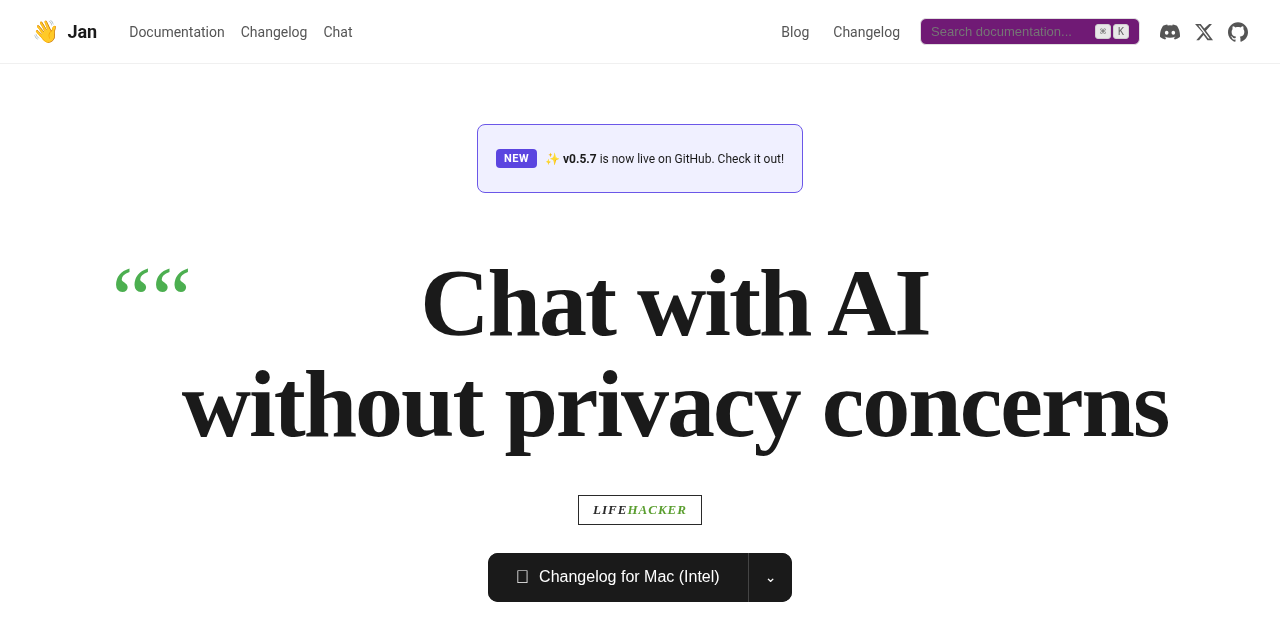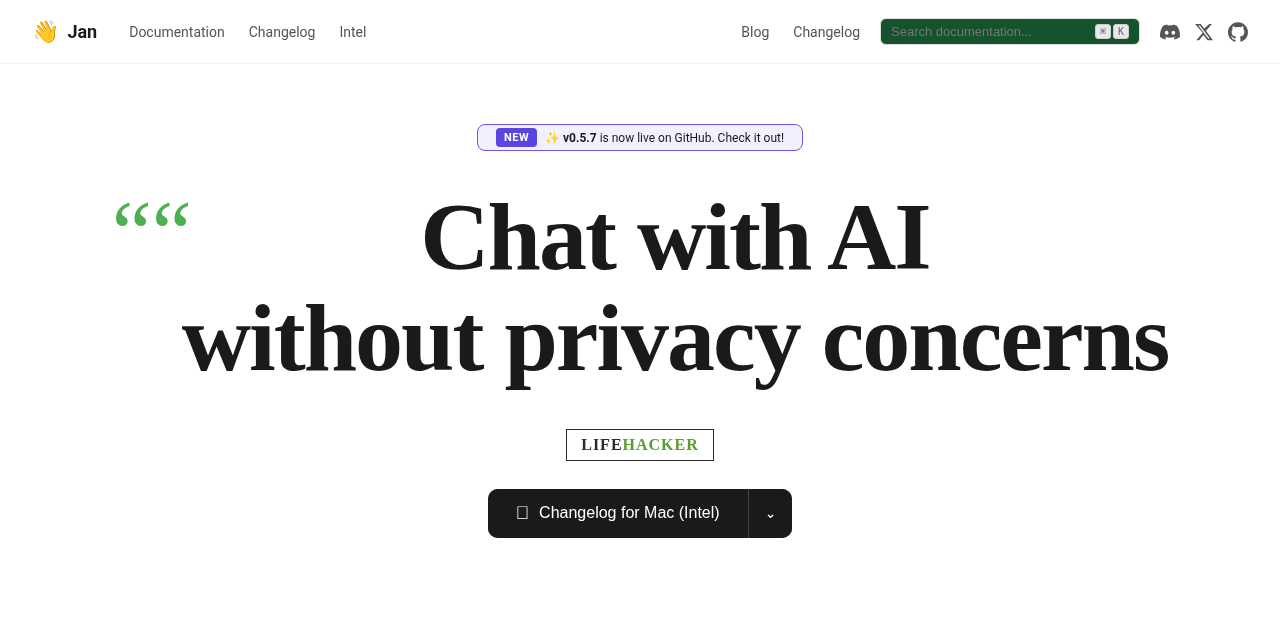--- a/index.html
+++ b/index.html
@@ -52,21 +52,21 @@
     .nav-logo-text {
       font-size: 18px;
       font-weight: 700;
       color: #1a1a1a;
       text-align: center;
     }
 
     .nav-links {
       display: flex;
       align-items: center;
-      gap: 24px;
+      gap: 16px;
     }
 
     .nav-link {
       font-size: 14px;
       color: #555;
       text-decoration: none;
       cursor: pointer;
     }
 
     .nav-right {
@@ -84,26 +84,26 @@
     .nav-right-link {
       font-size: 14px;
       color: #555;
       text-decoration: none;
       cursor: pointer;
     }
 
     .search-box {
       display: flex;
       align-items: center;
-      background: #14532d;
+      background: #701a75;
       border: 1px solid #e0e0e0;
       border-radius: 6px;
       padding: 5px 10px;
       gap: 8px;
-      width: 260px;
+      width: 220px;
       cursor: text;
     }
 
     .search-box input {
       border: none;
       background: transparent;
       outline: none;
       font-size: 13px;
       color: #999;
       flex: 1;
@@ -157,22 +157,22 @@
     }
 
     
     .announcement-banner {
       display: inline-flex;
       align-items: center;
       gap: 8px;
       background: #f0f0ff;
       border: 1.5px solid #6b57e8;
       border-radius: 8px;
-      padding: 3px 18px;
-      margin-bottom: 36px;
+      padding: 24px 18px;
+      margin-bottom: 60px;
       cursor: pointer;
     }
 
     .badge-new {
       background: #5b45e0;
       color: #ffffff;
       font-size: 11px;
       font-weight: 700;
       padding: 3px 8px;
       border-radius: 4px;
@@ -232,24 +232,25 @@
 
     .lifehacker-logo {
       border: 1.5px solid #2a2a2a;
       padding: 6px 14px;
       display: inline-flex;
       align-items: center;
     }
 
     .lifehacker-text {
       font-family: Georgia, serif;
-      font-size: 16px;
+      font-size: 13px;
       font-weight: 700;
       letter-spacing: 1px;
       color: #1a1a1a;
+      font-style: italic;
     }
 
     .lifehacker-life {
       color: #2a2a2a;
     }
 
     .lifehacker-hacker {
       color: #5a9e2f;
       font-weight: 900;
     }
@@ -312,21 +313,21 @@
 
 <nav>
   <div class="nav-left">
     <a class="nav-logo">
       <span class="nav-logo-emoji">👋</span>
       <span class="nav-logo-text">Jan</span>
     </a>
     <div class="nav-links">
       <a class="nav-link">Documentation</a>
       <a class="nav-link">Changelog</a>
-      <a class="nav-link">Intel</a>
+      <a class="nav-link">Chat</a>
     </div>
   </div>
 
   <div class="nav-right">
     <div class="nav-right-links">
       <a class="nav-right-link">Blog</a>
       <a class="nav-right-link">Changelog</a>
     </div>
 
     <div class="search-box">

